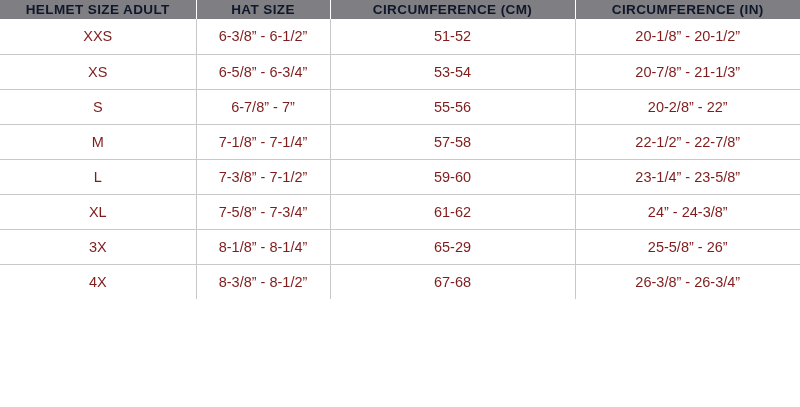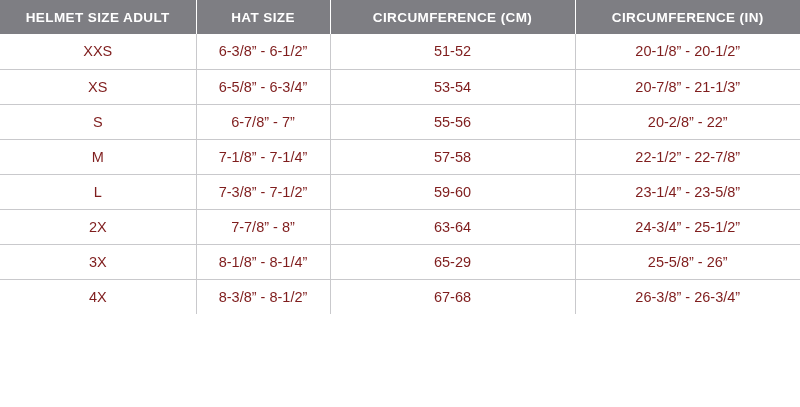--- a/index.html
+++ b/index.html
@@ -19,26 +19,26 @@
     border-collapse: collapse;
     table-layout: fixed;
   }
   table.size-chart col.c0 { width: 196px; }
   table.size-chart col.c1 { width: 134px; }
   table.size-chart col.c2 { width: 245px; }
   table.size-chart col.c3 { width: 225px; }
 
   thead th {
     background: #7e7e83;
-    color: #ffffff;
+    color: #0f172a;
     font-size: 13.5px;
     font-weight: bold;
     letter-spacing: 0.4px;
     text-align: center;
-    height: 34px;
+    height: 19px;
     padding: 0 4px;
     border-right: 1px solid #ffffff;
     box-sizing: border-box;
     white-space: nowrap;
   }
   thead th:last-child { border-right: none; }
 
   tbody td {
     height: 35px;
     text-align: center;
@@ -97,24 +97,24 @@
       <td>57-58</td>
       <td>22-1/2” - 22-7/8”</td>
     </tr>
     <tr>
       <td>L</td>
       <td>7-3/8” - 7-1/2”</td>
       <td>59-60</td>
       <td>23-1/4” - 23-5/8”</td>
     </tr>
     <tr>
-      <td>2X</td>
-      <td>7-7/8” - 8”</td>
-      <td>63-64</td>
-      <td>24-3/4” - 25-1/2”</td>
+      <td>XL</td>
+      <td>7-5/8” - 7-3/4”</td>
+      <td>61-62</td>
+      <td>24” - 24-3/8”</td>
     </tr>
     <tr>
       <td>3X</td>
       <td>8-1/8” - 8-1/4”</td>
       <td>65-29</td>
       <td>25-5/8” - 26”</td>
     </tr>
     <tr>
       <td>4X</td>
       <td>8-3/8” - 8-1/2”</td>

